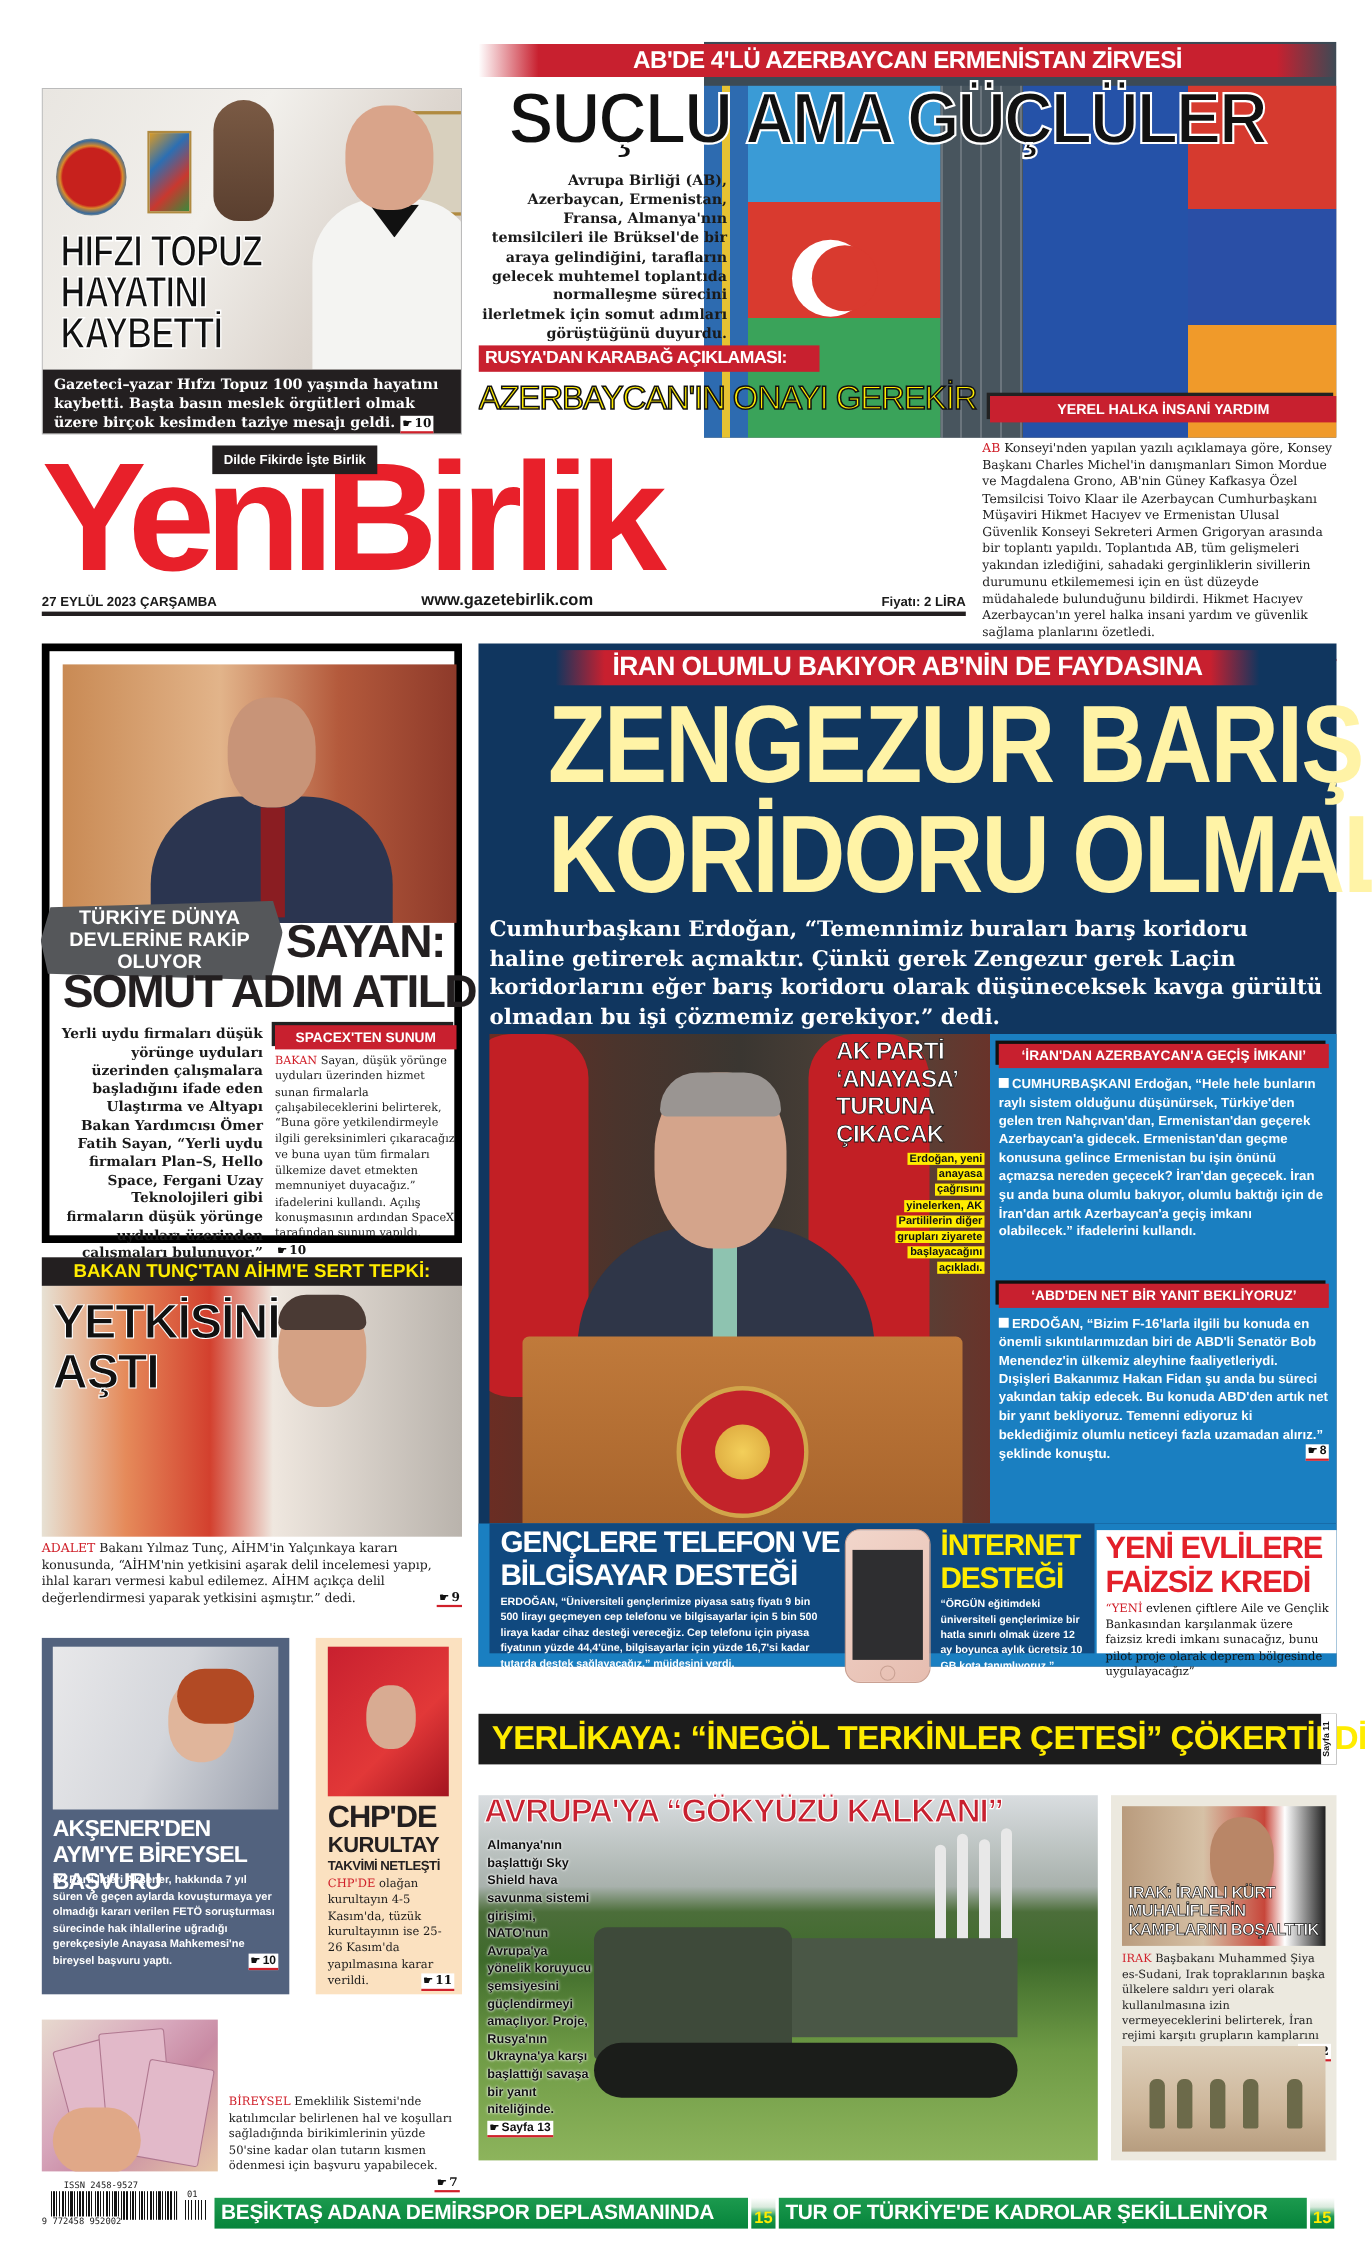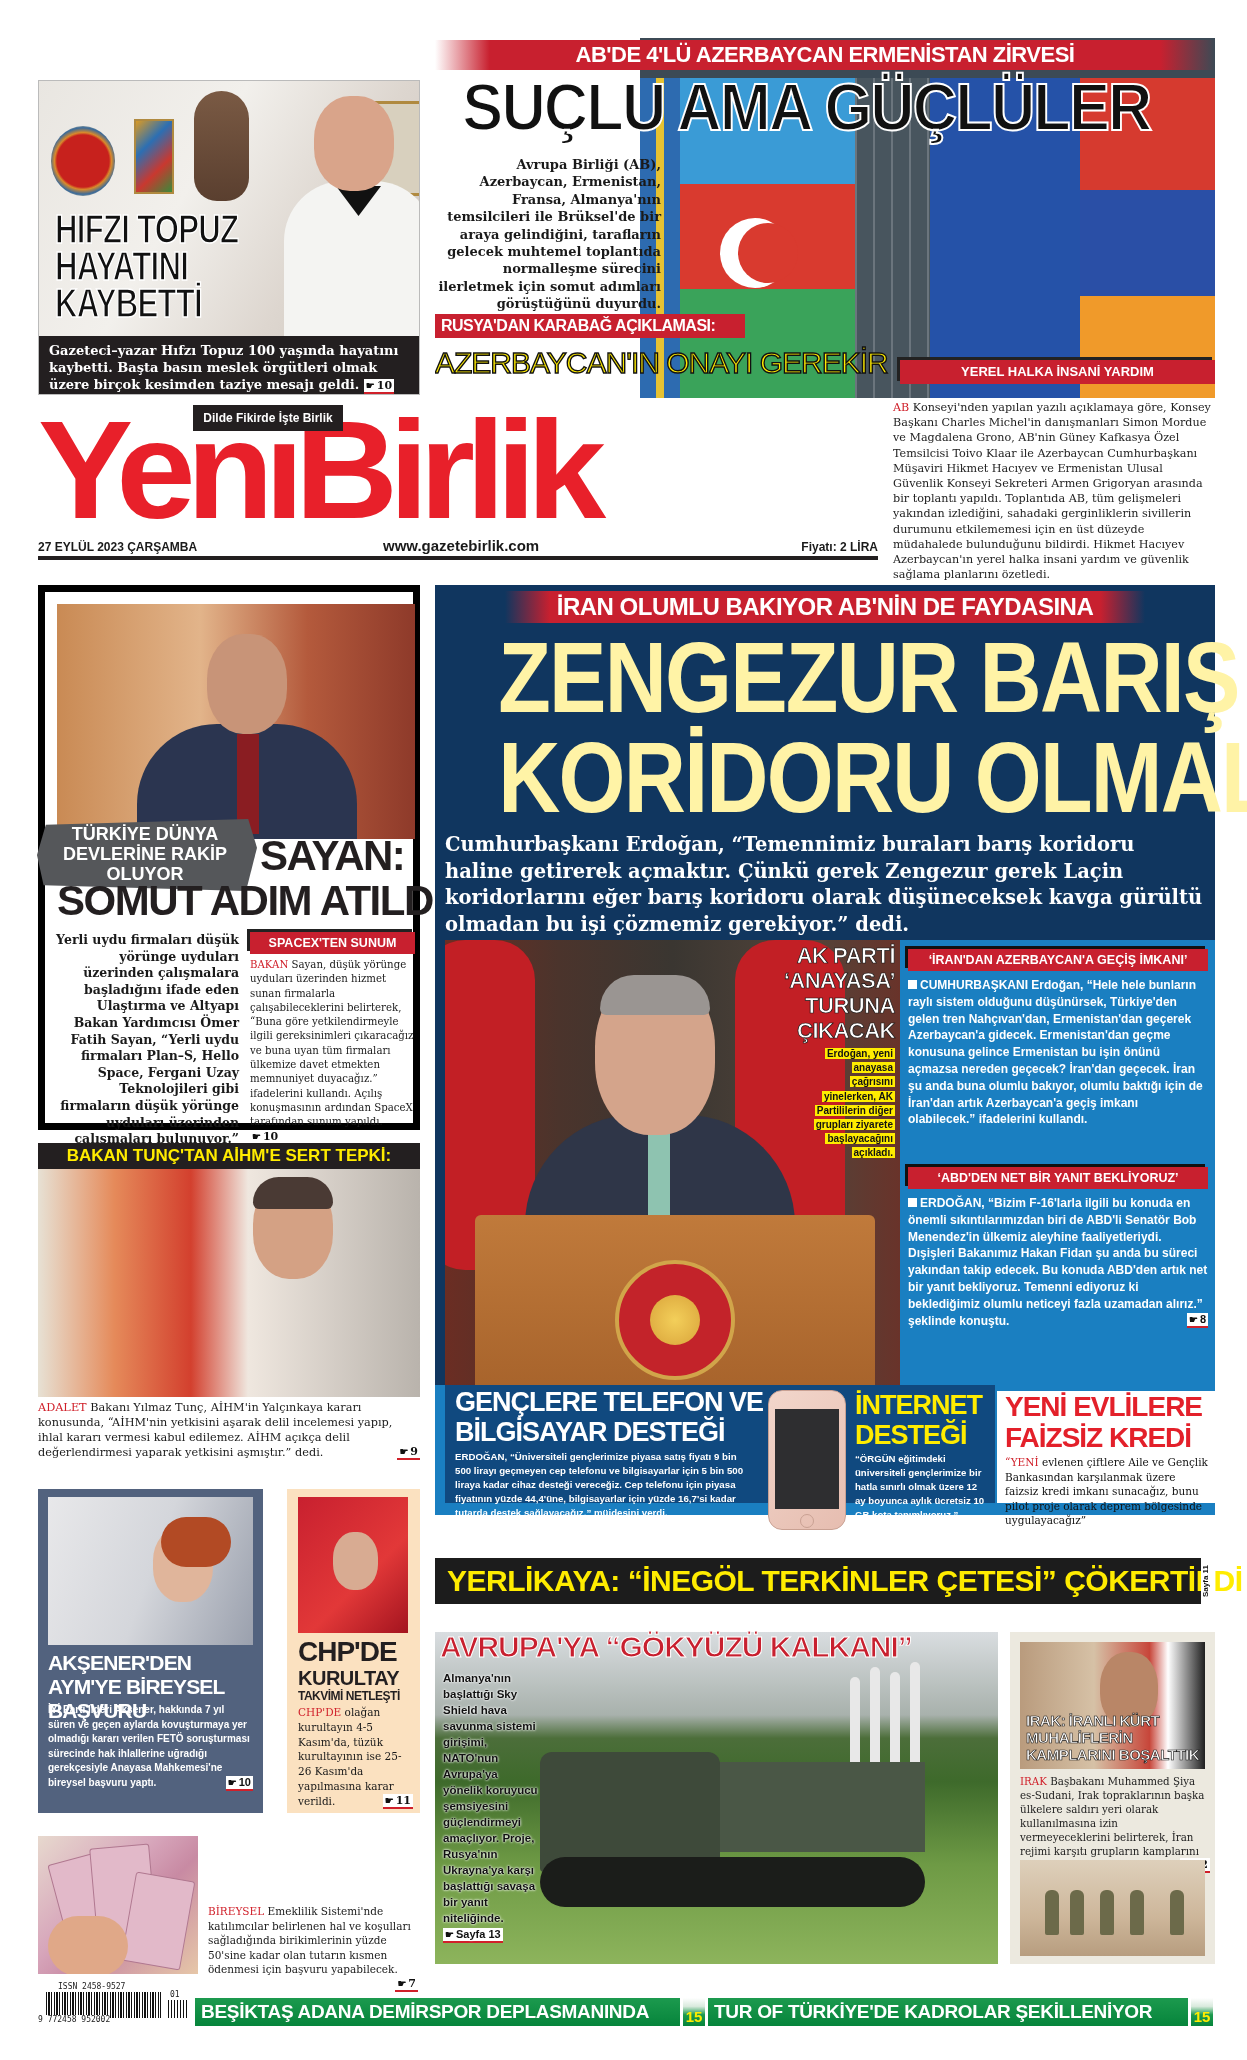--- a/index.html
+++ b/index.html
@@ -116,21 +116,21 @@
 #zengezur .ph{left:10px;top:355px;width:455px;height:445px;background:linear-gradient(90deg,#6b2d23 0,#4b342c 25%,#3a3631 50%,#52443a 80%,#69332a 100%)}
 .erd-flag{position:absolute;top:0;height:330px;background:#c21f25;border-radius:40px}
 .erd-man{position:absolute;left:80px;top:35px;width:270px;height:300px}
 .erd-man .head{position:absolute;left:70px;top:0;width:120px;height:160px;border-radius:45%;background:#d4a48b}
 .erd-man .hair{position:absolute;left:75px;top:0;width:110px;height:40px;border-radius:55px 55px 10px 10px;background:#9a9592}
 .erd-man .body{position:absolute;left:0;top:140px;width:270px;height:170px;border-radius:110px 110px 0 0;background:#2f3648}
 .erd-man .tie{position:absolute;left:123px;top:150px;width:22px;height:150px;background:#8ec3b0}
 .podium{position:absolute;left:30px;top:275px;width:400px;height:170px;background:linear-gradient(#c07a3b,#a8642c);border-radius:6px 6px 0 0}
 .podium .seal{position:absolute;left:140px;top:45px;width:120px;height:120px;border-radius:50%;background:#c3232a;border:4px solid #d1a54a}
 .podium .sun{position:absolute;left:175px;top:80px;width:50px;height:50px;border-radius:50%;background:radial-gradient(#f3cf5a,#d9a33a)}
-#zengezur .ak-h{left:325px;top:358px;width:135px;text-align:right;font-size:22px;line-height:25px;font-weight:bold;color:#fff;-webkit-text-stroke:0.7px #111;letter-spacing:-0.5px}
+#zengezur .ak-h{left:325px;top:358px;width:135px;font-size:22px;line-height:25px;font-weight:bold;color:#fff;-webkit-text-stroke:0.7px #111;letter-spacing:-0.5px}
 #zengezur .ak-body{left:375px;top:462px;width:85px;text-align:right;font-size:10px;line-height:14.2px;font-weight:bold;color:#111}
 #zengezur .ak-body span{background:#ffec00;padding:0 2px;box-decoration-break:clone;-webkit-box-decoration-break:clone}
 #zengezur .right-bg{left:465px;top:355px;width:315px;height:445px;background:#1a7fc1}
 .sect-kick{position:absolute;height:22px;background:#c8202f;color:#fff;font-size:12.5px;line-height:22px;text-align:center;font-weight:bold;box-shadow:-3px -3px 0 #111}
 #zengezur .k1{left:473px;top:364px;width:300px}
 #zengezur .b1{left:473px;top:392px;width:300px;font-size:12px;line-height:16.8px;font-weight:bold;color:#fff}
 #zengezur .k2{left:473px;top:582px;width:300px}
 #zengezur .b2{left:473px;top:610px;width:300px;font-size:12px;line-height:16.8px;font-weight:bold;color:#fff}
 .sq{display:inline-block;width:9px;height:9px;background:#fff;margin-right:3px;vertical-align:0}
 #zengezur .bottom{left:0;top:800px;width:780px;height:130px;background:#1a7fc1}
@@ -250,20 +250,21 @@
 </div>
 
 <div id="tunc" class="abs">
   <div class="abs kick">BAKAN TUNÇ'TAN AİHM'E SERT TEPKİ:</div>
   <div class="photo ph">
     <div class="tunc-man">
         <div class="head"></div>
         <div class="hair"></div>
       </div>
   </div>
+  <div class="abs h" style="width:200px">YETKİSİNİ AŞTI</div>
   <div class="abs body serif">
     <span class="lw">ADALET</span><span> Bakanı Yılmaz Tunç, AİHM'in Yalçınkaya kararı konusunda, “AİHM'nin yetkisini aşarak delil incelemesi yapıp, ihlal kararı vermesi kabul edilemez. AİHM açıkça delil değerlendirmesi yaparak yetkisini aşmıştır.” dedi.</span>
     <span class="ref" style="float:right"><span class="hand">☛</span><span>9</span></span>
   </div>
 </div>
 
 <div id="aksener" class="abs">
   <div class="photo ph">
     <div class="aks-woman">
         <div class="head"></div>

